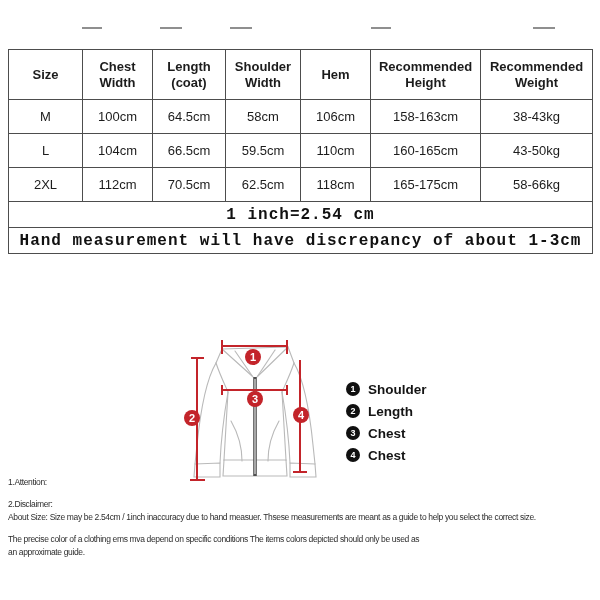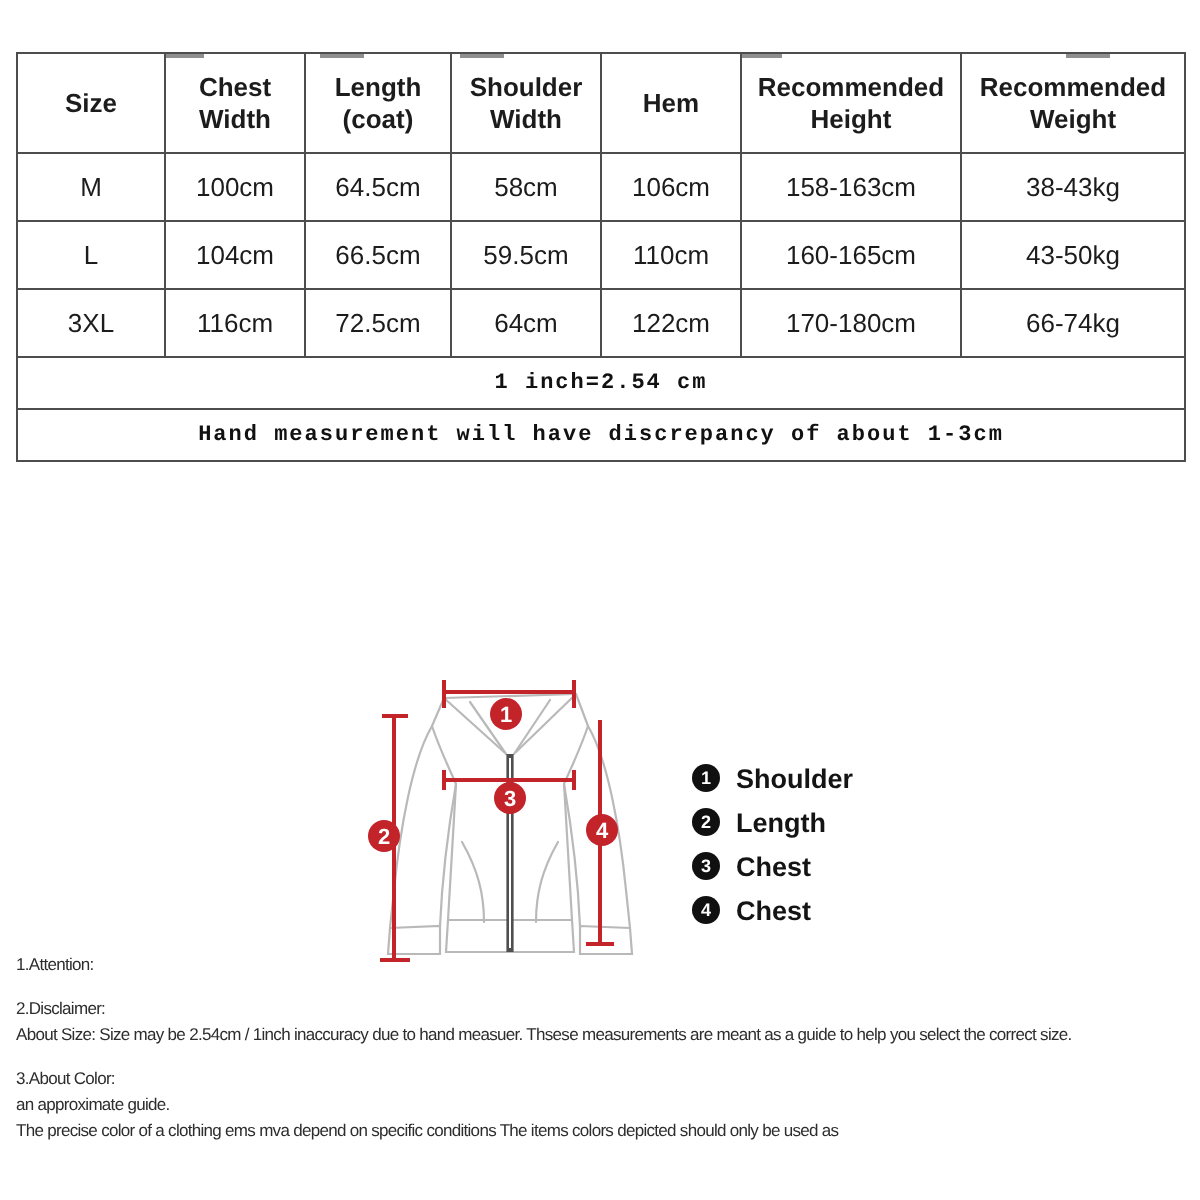--- a/index.html
+++ b/index.html
@@ -4,33 +4,33 @@
 <style>
   html,body{margin:0;padding:0;}
   body{
     width:600px;height:600px;position:relative;background:#ffffff;
     font-family:"Liberation Sans",sans-serif;overflow:hidden;color:#1a1a1a;
   }
   
   .dash{position:absolute;top:27px;height:2px;background:#8f8f8f;}
   
   .size-table{
-    position:absolute;left:8px;top:26px;width:584px;
+    position:absolute;left:8px;top:49px;width:584px;
     border-collapse:collapse;table-layout:fixed;
   }
   .size-table td{
     border:1px solid #4d4d4d;text-align:center;vertical-align:middle;
     font-size:13px;color:#1c1c1c;padding:0;
   }
   .size-table tr.hdr td{height:49px;font-weight:bold;font-size:13px;line-height:16px;}
   .size-table tr.datarow td{height:33px;}
   .hline{display:block;}
   .note-row td{
     height:25px;font-family:"Liberation Mono","DejaVu Sans Mono",monospace;
-    font-weight:bold;font-size:11px;letter-spacing:1px;color:#111;
+    font-weight:bold;font-size:16px;letter-spacing:1px;color:#111;
   }
   
   .diagram{position:absolute;left:140px;top:335px;width:240px;height:155px;}
   .legend{position:absolute;left:346px;top:378px;}
   .legend-row{display:flex;align-items:center;height:22px;}
   .legend-badge{
     display:inline-block;width:14px;height:14px;border-radius:50%;
     background:#101010;color:#fff;font-size:9px;font-weight:bold;
     line-height:14px;text-align:center;margin-right:8px;flex:0 0 14px;
   }
@@ -105,27 +105,27 @@
   <tr class="datarow">
     <td>L</td>
     <td>104cm</td>
     <td>66.5cm</td>
     <td>59.5cm</td>
     <td>110cm</td>
     <td>160-165cm</td>
     <td>43-50kg</td>
   </tr>
   <tr class="datarow">
-    <td>3XL</td>
-    <td>116cm</td>
-    <td>72.5cm</td>
-    <td>64cm</td>
-    <td>122cm</td>
-    <td>170-180cm</td>
-    <td>66-74kg</td>
+    <td>2XL</td>
+    <td>112cm</td>
+    <td>70.5cm</td>
+    <td>62.5cm</td>
+    <td>118cm</td>
+    <td>165-175cm</td>
+    <td>58-66kg</td>
   </tr>
   <tr class="note-row">
     <td colspan="7">1 inch=2.54 cm</td>
   </tr>
   <tr class="note-row">
     <td colspan="7">Hand measurement will have discrepancy of about 1-3cm</td>
   </tr>
   </tbody>
 </table>
 
@@ -215,17 +215,16 @@
 
 <div class="notes">
   <div class="note-section">
     <div class="note-title">1.Attention:</div>
   </div>
   <div class="note-section">
     <div class="note-title">2.Disclaimer:</div>
     <div class="note-line">About Size: Size may be 2.54cm / 1inch inaccuracy due to hand measuer. Thsese measurements are meant as a guide to help you select the correct size.</div>
   </div>
   <div class="note-section">
-    <div class="note-title">3.About Color:</div>
+    <div class="note-line">The precise color of a clothing ems mva depend on specific conditions The items colors depicted should only be used as</div>
     <div class="note-line">an approximate guide.</div>
-    <div class="note-line">The precise color of a clothing ems mva depend on specific conditions The items colors depicted should only be used as</div>
   </div>
 </div>
 
 </body></html>

